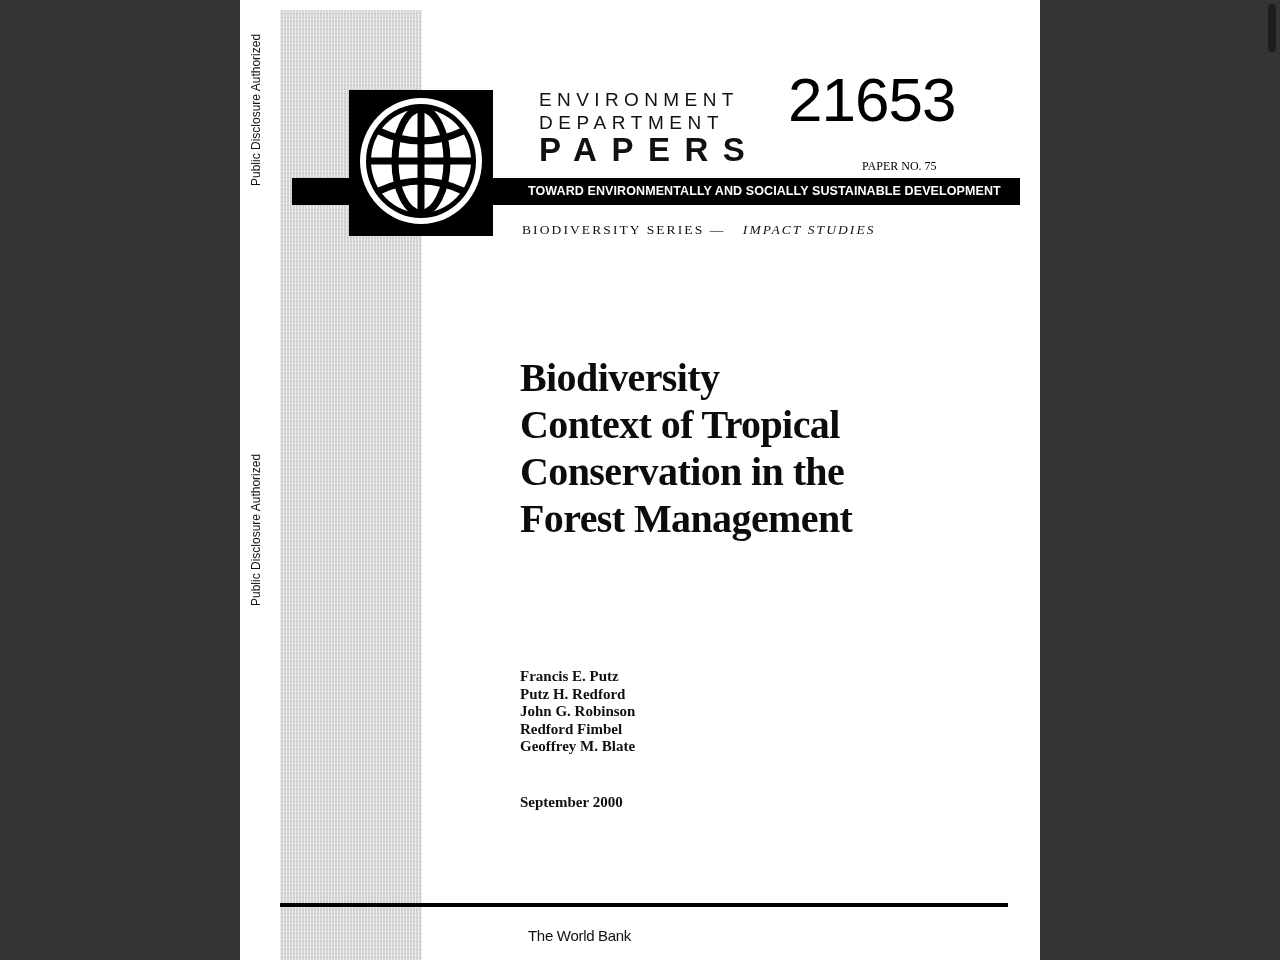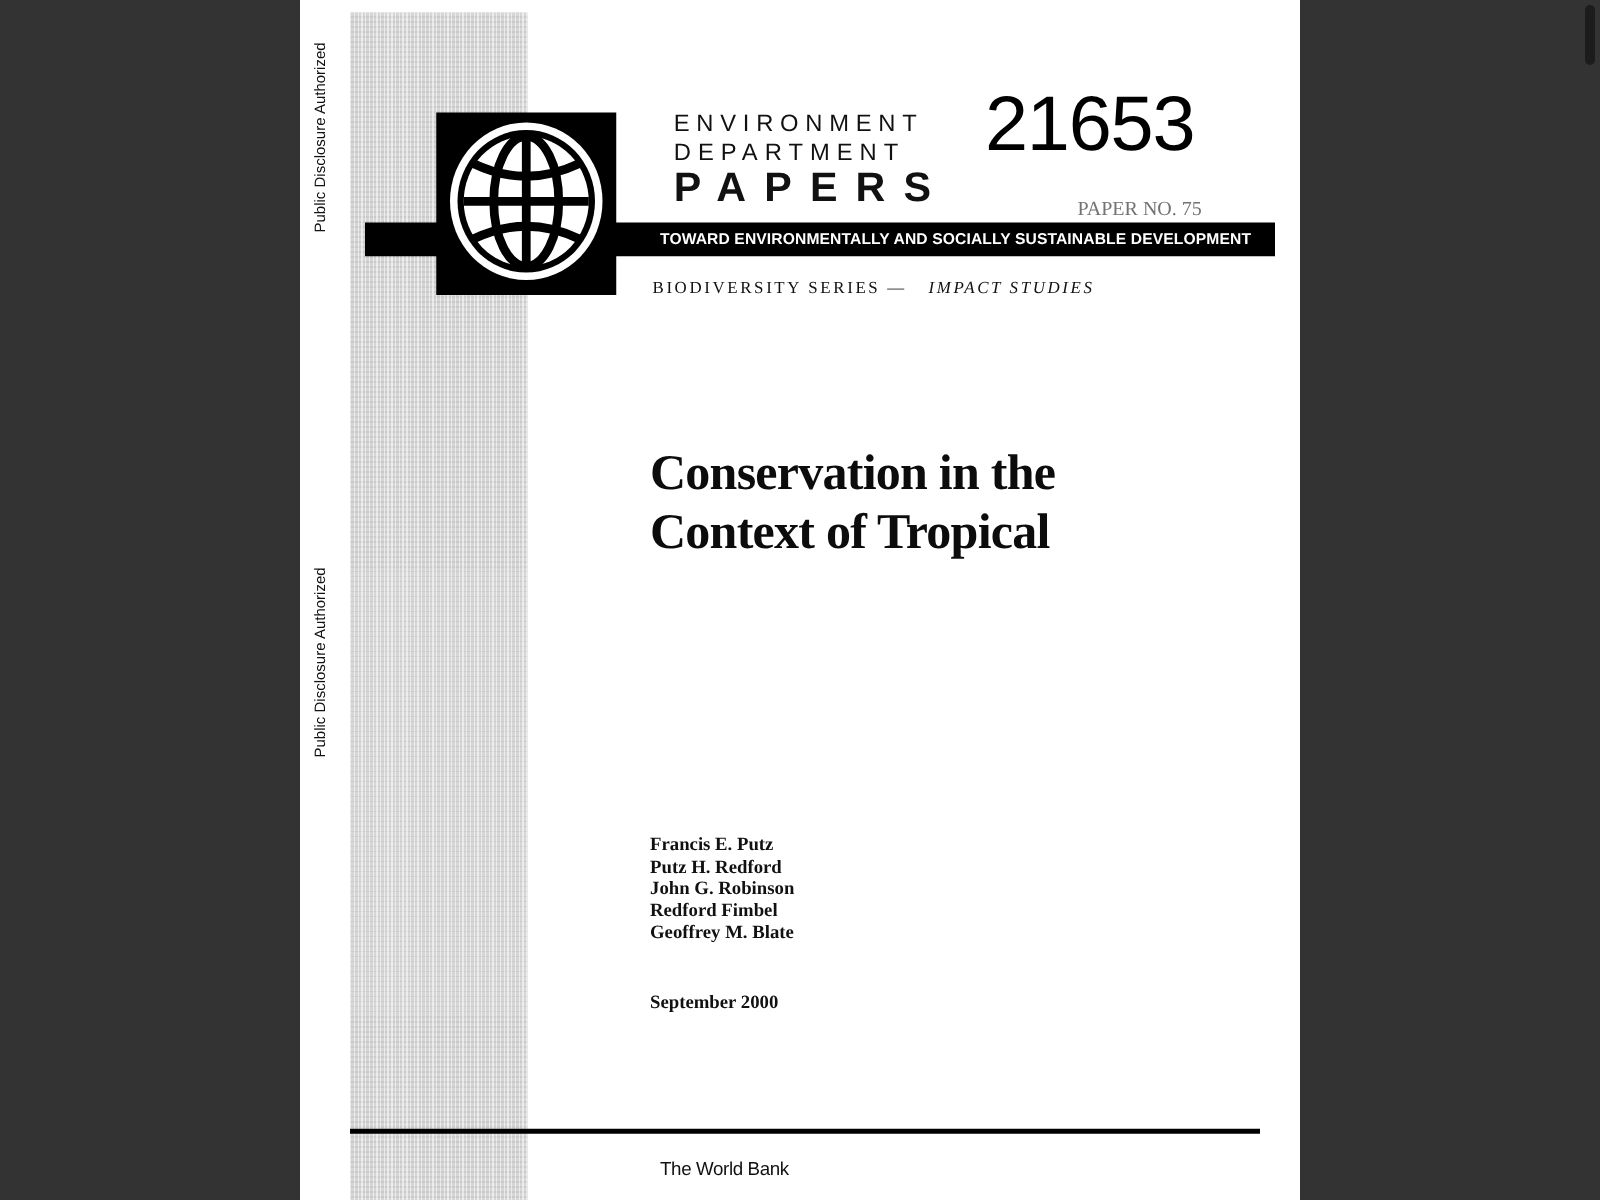--- a/index.html
+++ b/index.html
@@ -52,21 +52,21 @@
     .dept-line.l1 { top: 89px; font-size: 19px; letter-spacing: 5.4px; }
     .dept-line.l2 { top: 112px; font-size: 19px; letter-spacing: 5.6px; }
     .dept-line.l3 { top: 131px; font-size: 33px; font-weight: bold; letter-spacing: 14.5px; }
     .doc-number {
       position: absolute; left: 548px; top: 64px;
       font-family: "Liberation Sans", sans-serif; font-size: 62px; color: #000000;
       letter-spacing: -1px;
     }
     .paper-no {
       position: absolute; left: 622px; top: 159px;
-      font-size: 16px; color: #737373; white-space: nowrap;
+      font-size: 12px; color: #000000; white-space: nowrap;
     }
     .series {
       position: absolute; left: 282px; top: 222px;
       font-size: 13.5px; color: #111; letter-spacing: 2.1px; white-space: nowrap;
     }
     .series i { font-style: italic; margin-left: 12px; }
     .title {
       position: absolute; left: 280px; top: 354px; width: 420px;
       font-size: 40px; font-weight: bold; line-height: 47px; color: #0c0c0c;
       letter-spacing: -0.6px;
@@ -130,22 +130,24 @@
     <div class="dept-line l1">ENVIRONMENT</div>
     <div class="dept-line l2">DEPARTMENT</div>
     <div class="dept-line l3">PAPERS</div>
 
     <div class="doc-number">21653</div>
     <div class="paper-no">PAPER NO. 75</div>
 
     <div class="series"><span>BIODIVERSITY SERIES</span><span> — </span><i>IMPACT STUDIES</i></div>
 
     <div class="title">
+      <div>Biodiversity</div>
+      <div>Context of Tropical</div>
       <div>Conservation in the</div>
-      <div>Context of Tropical</div>
+      <div>Forest Management</div>
     </div>
 
     <div class="authors">
       <div>Francis E. Putz</div>
       <div>Putz H. Redford</div>
       <div>John G. Robinson</div>
       <div>Redford Fimbel</div>
       <div>Geoffrey M. Blate</div>
     </div>
 

